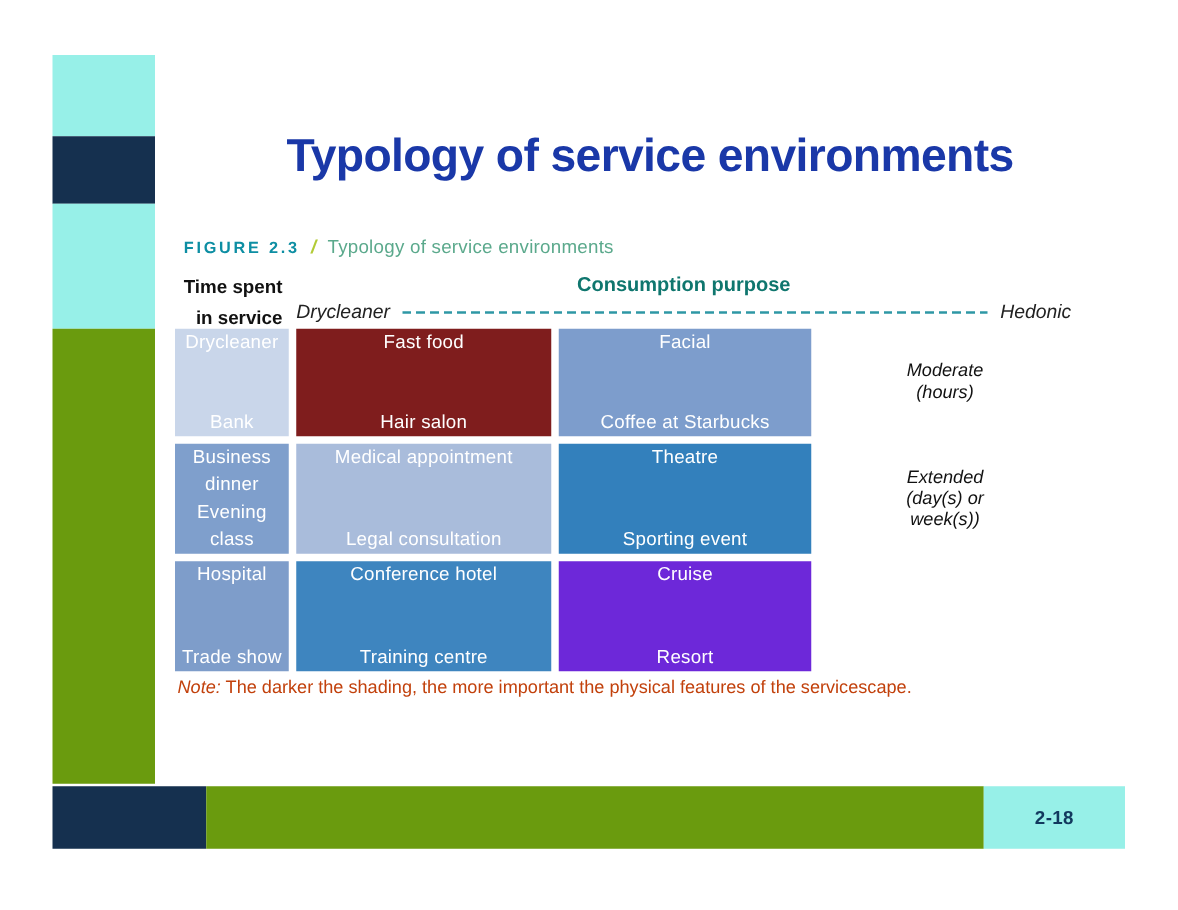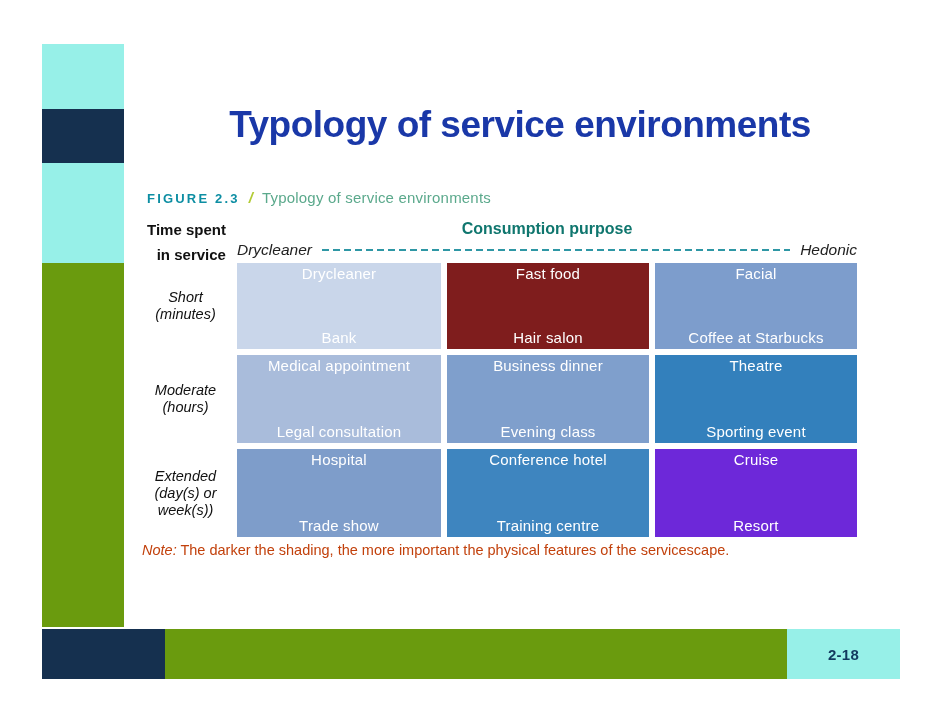--- a/index.html
+++ b/index.html
@@ -90,48 +90,44 @@
 <div class="abs col-axis-title">Consumption purpose</div>
 
 <div class="abs axis-row">
   <span class="axis-end">Drycleaner</span>
   <span class="dashed-line" style="color: rgb(46, 151, 165);"></span>
   <span class="axis-end">Hedonic</span>
 </div>
 
 <div class="abs matrix">
 
-  <div class="row-label">
-    <span>Short</span>
-    <span>(minutes)</span>
-  </div>
   <div class="cell" style="background-color: rgb(201, 214, 234);">
     <span>Drycleaner</span>
     <span>Bank</span>
   </div>
   <div class="cell" style="background-color: #7f1d1d;">
     <span>Fast food</span>
     <span>Hair salon</span>
   </div>
   <div class="cell" style="background-color: rgb(125, 157, 204);">
     <span>Facial</span>
     <span>Coffee at Starbucks</span>
   </div>
 
   <div class="row-label">
     <span>Moderate</span>
     <span>(hours)</span>
   </div>
+  <div class="cell" style="background-color: rgb(127, 159, 204);">
+    <span>Business dinner</span>
+    <span>Evening class</span>
+  </div>
   <div class="cell" style="background-color: rgb(169, 188, 219);">
     <span>Medical appointment</span>
     <span>Legal consultation</span>
-  </div>
-  <div class="cell" style="background-color: rgb(127, 159, 204);">
-    <span>Business dinner</span>
-    <span>Evening class</span>
   </div>
   <div class="cell" style="background-color: rgb(51, 128, 188);">
     <span>Theatre</span>
     <span>Sporting event</span>
   </div>
 
   <div class="row-label">
     <span>Extended</span>
     <span>(day(s) or</span>
     <span>week(s))</span>

